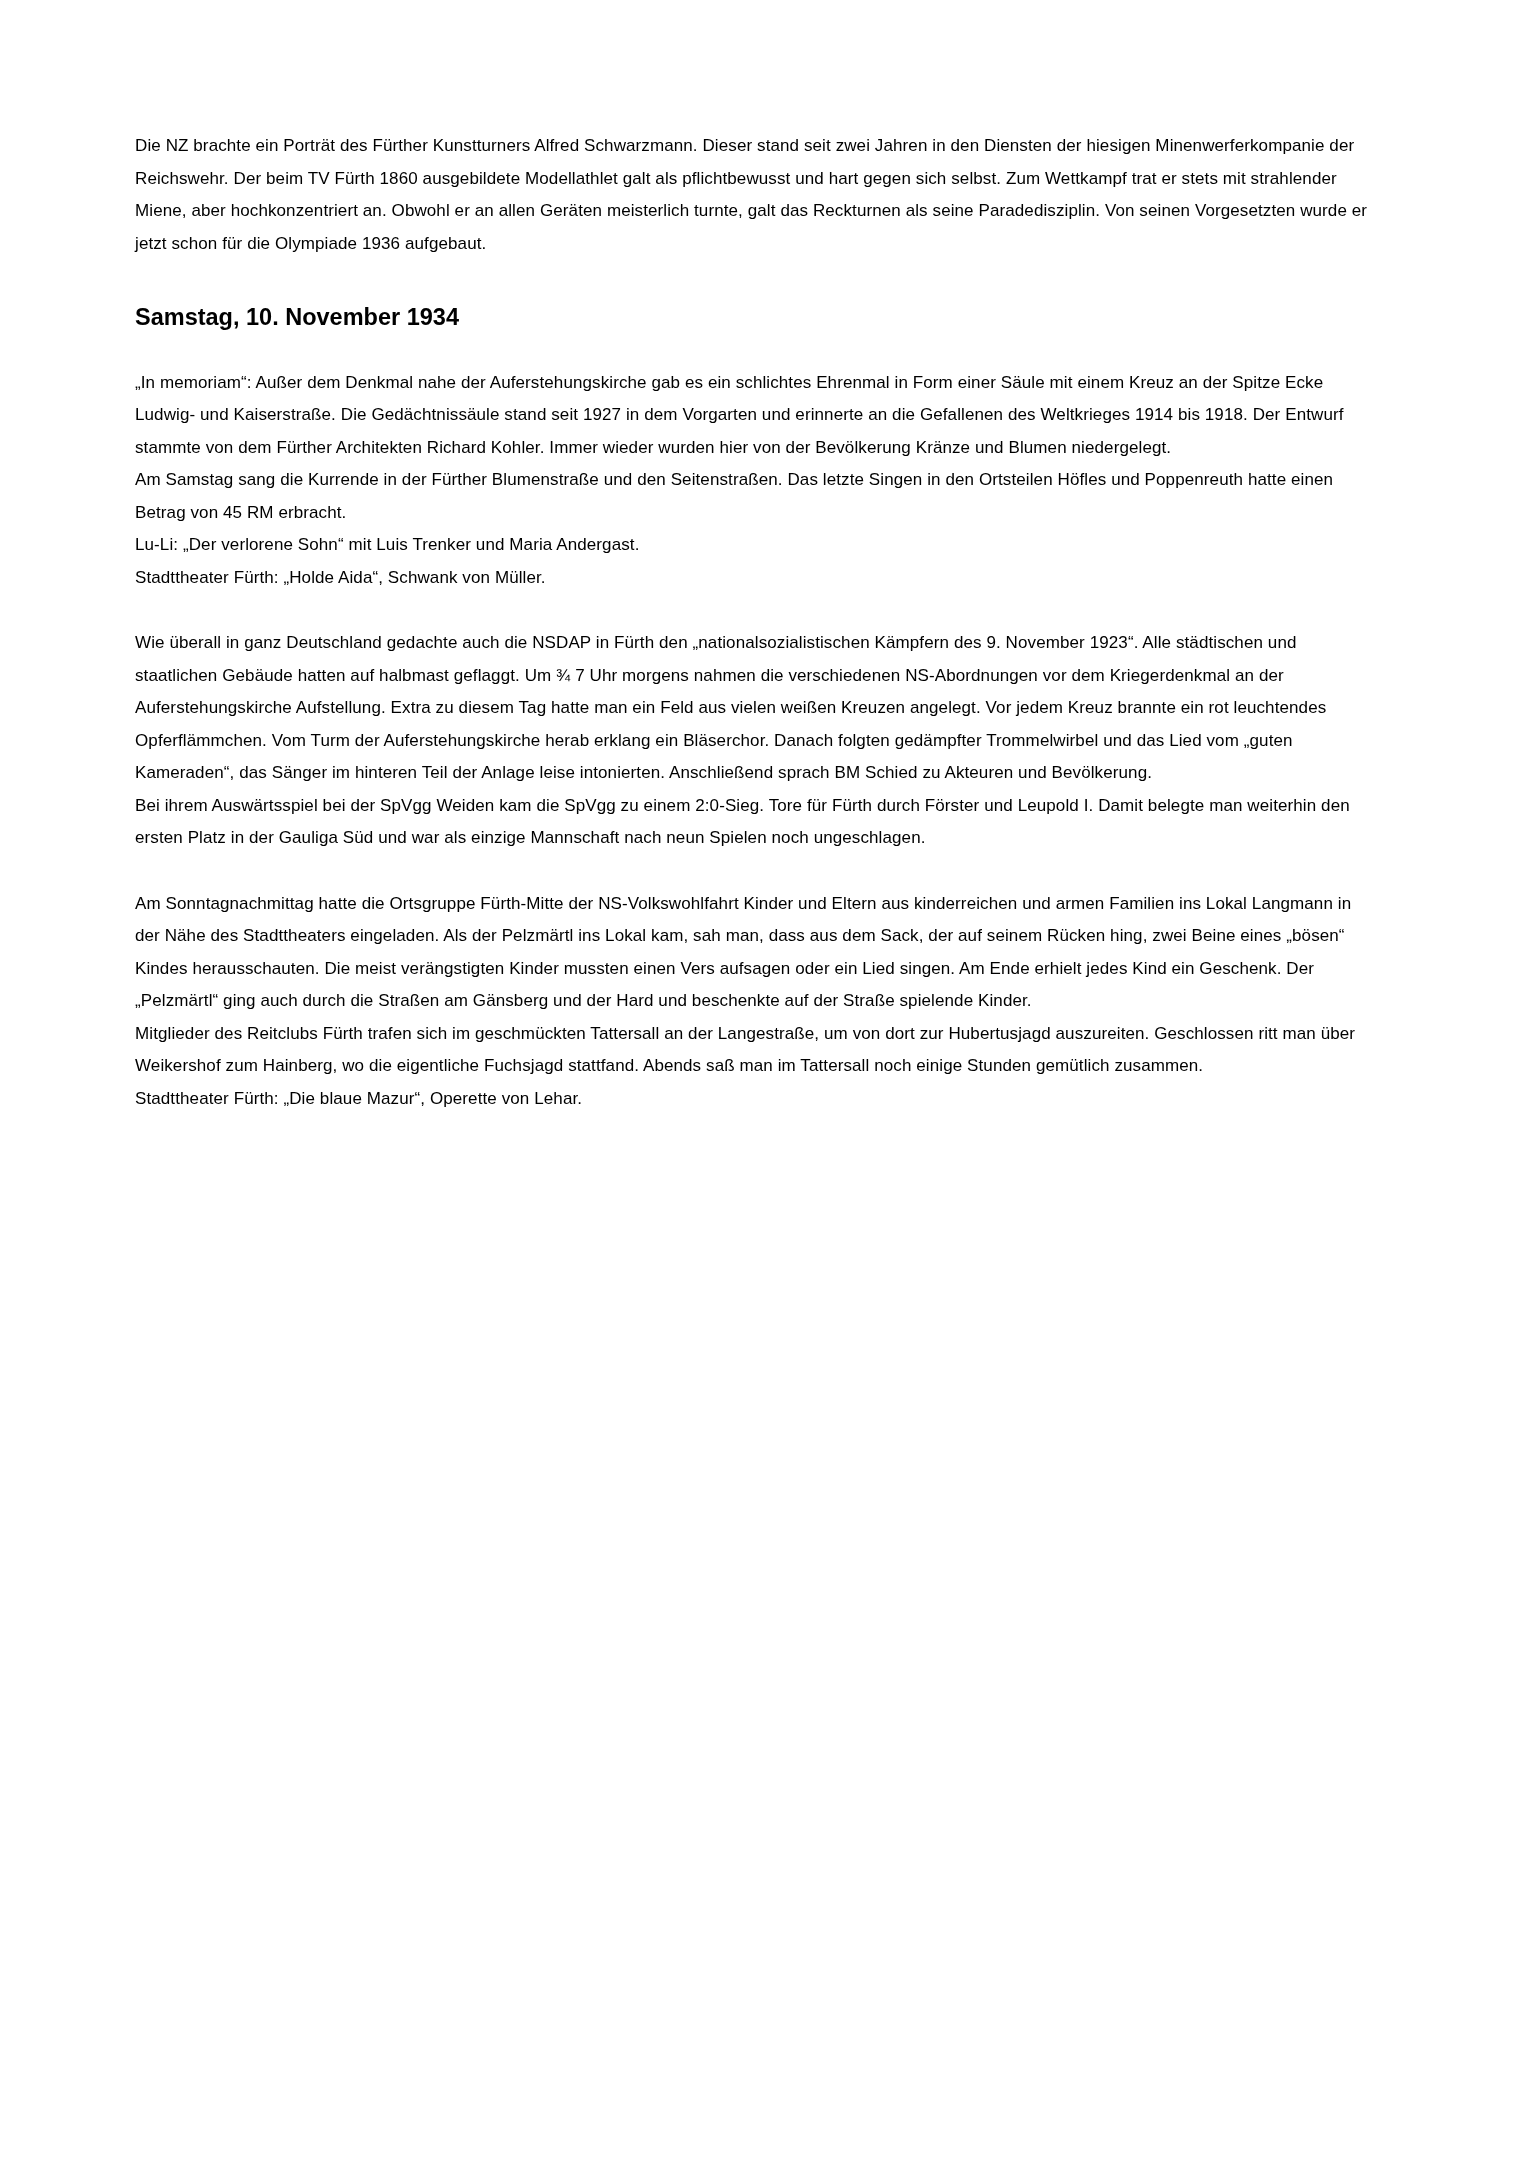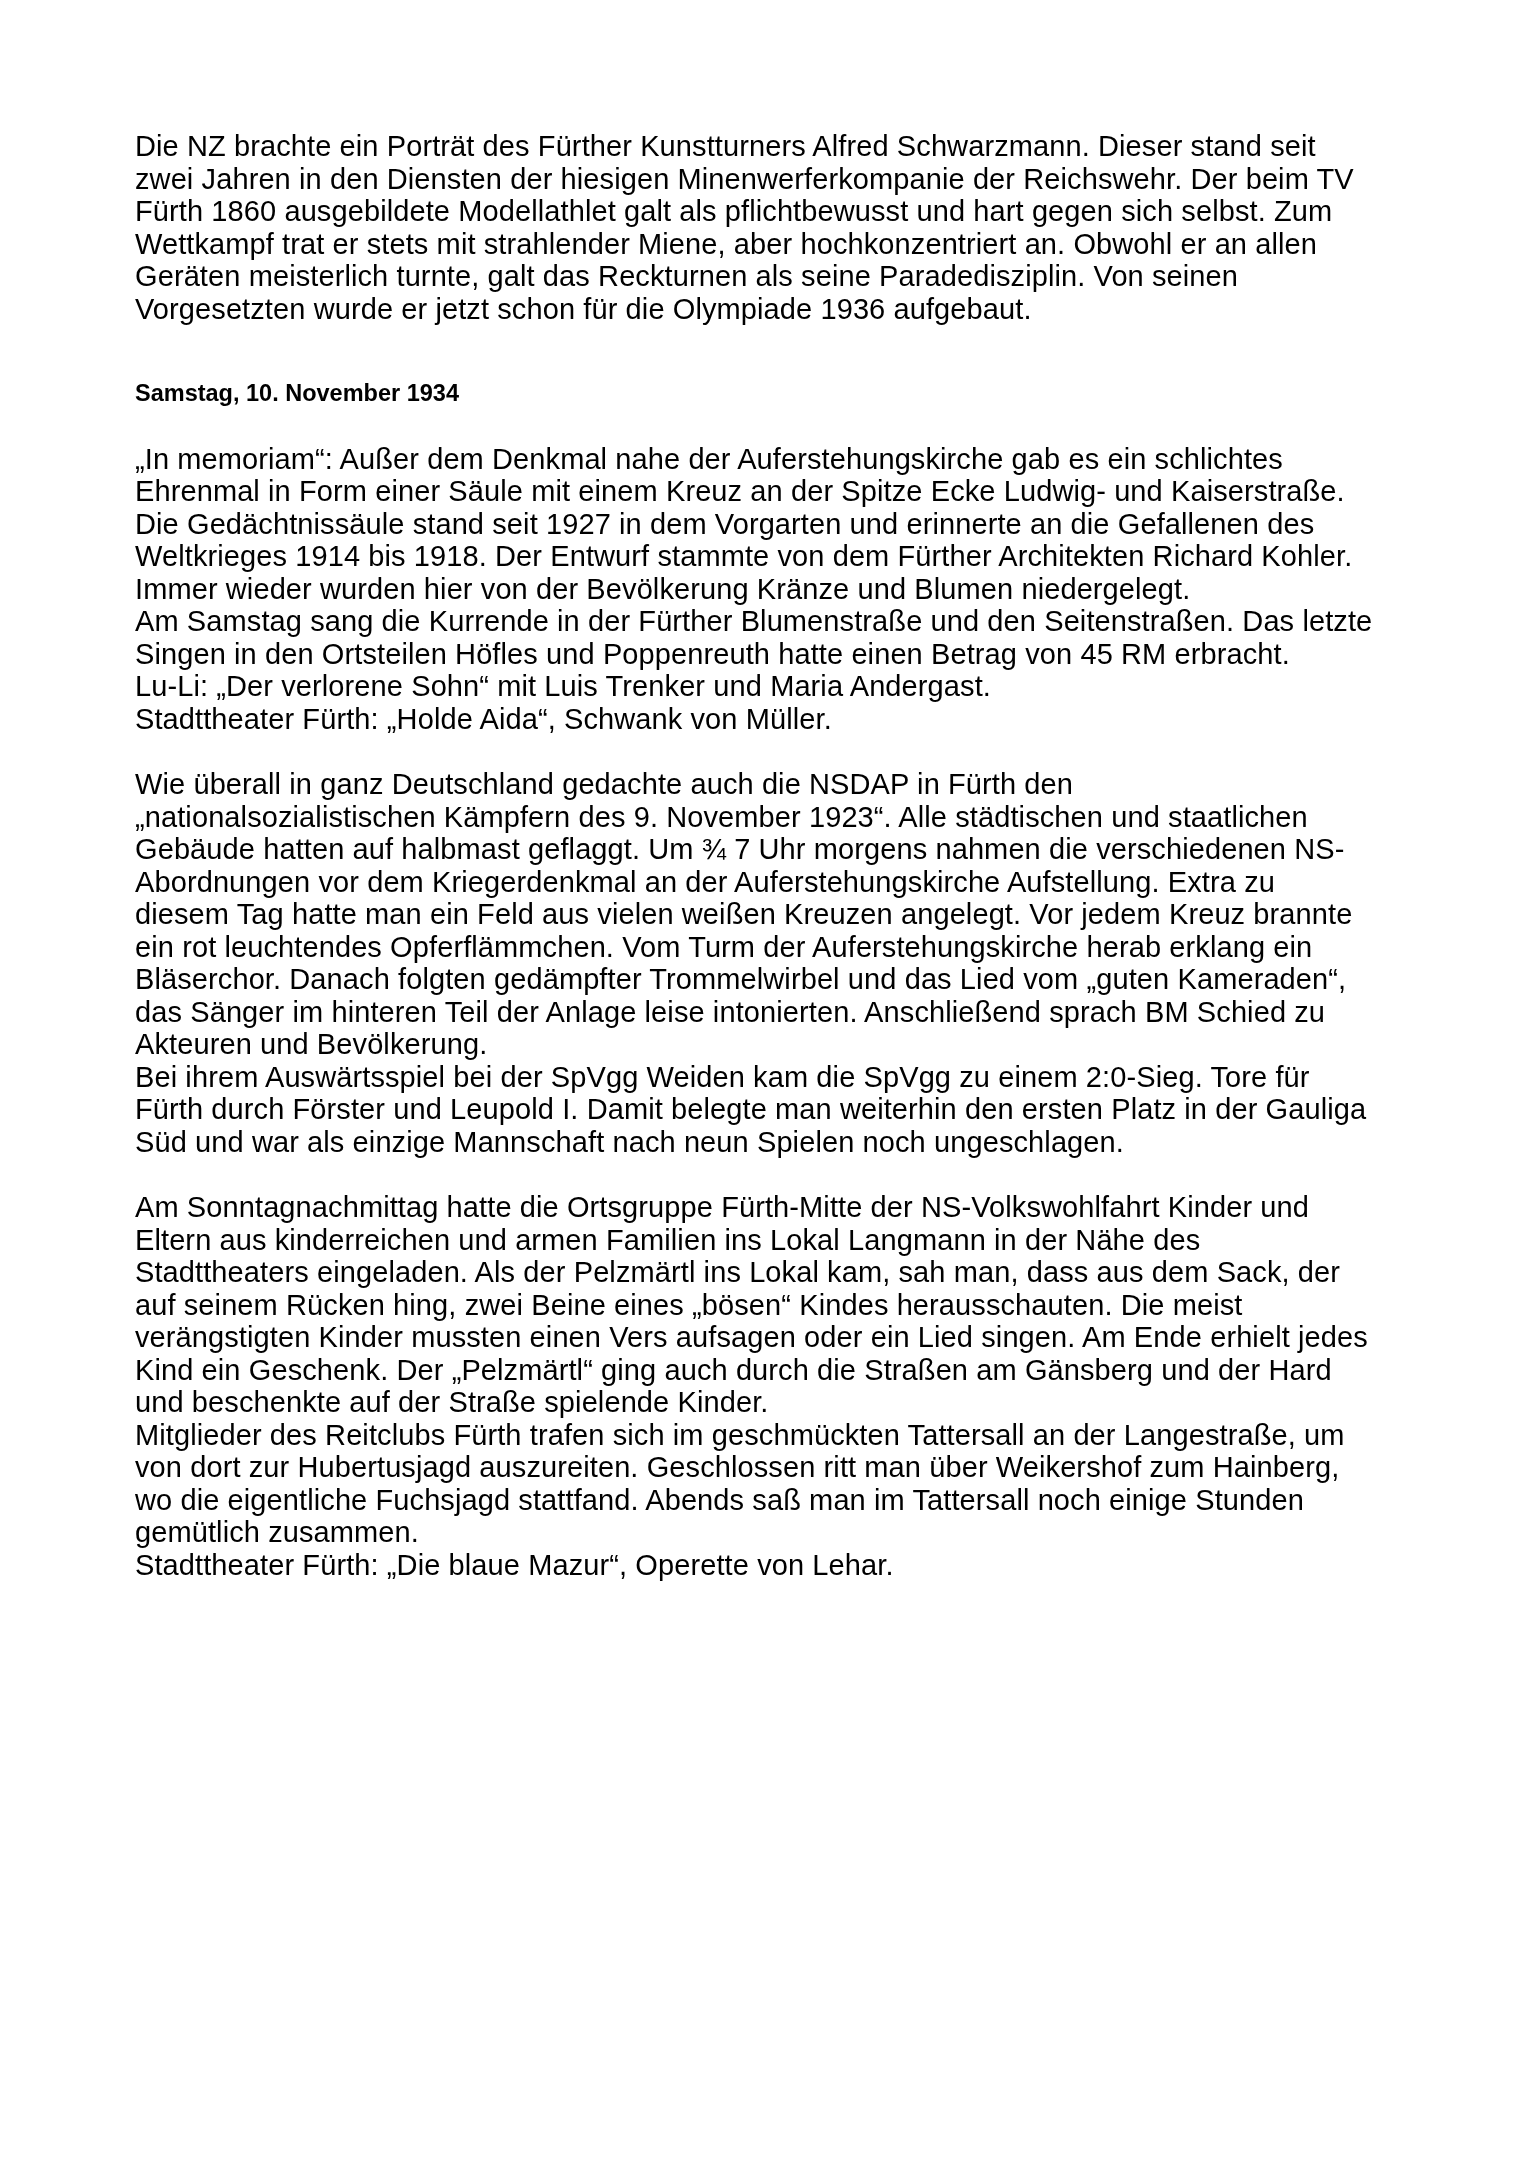--- a/index.html
+++ b/index.html
@@ -18,31 +18,31 @@
     box-sizing: border-box;
     width: 1536px;
     height: 2173px;
     padding: 130px 150px 60px 135px;
     background: #ffffff;
   }
   .content {
     max-width: 1240px;
   }
   .para {
-    font-size: 29px;
+    font-size: 17px;
     line-height: 32.5px;
     margin: 0 0 33px 0;
     white-space: pre-line;
     letter-spacing: 0.1px;
   }
   .heading {
     font-size: 23.5px;
     line-height: 32.5px;
     font-weight: bold;
-    margin: 52px 0 33px 0;
+    margin: 41px 0 33px 0;
   }
 </style>
 </head>
 <body>
 
 <div class="page">
   <div class="content">
 
     <p class="para">Die NZ brachte ein Porträt des Fürther Kunstturners Alfred Schwarzmann. Dieser stand seit zwei Jahren in den Diensten der hiesigen Minenwerferkompanie der Reichswehr. Der beim TV Fürth 1860 ausgebildete Modellathlet galt als pflichtbewusst und hart gegen sich selbst. Zum Wettkampf trat er stets mit strahlender Miene, aber hochkonzentriert an. Obwohl er an allen Geräten meisterlich turnte, galt das Reckturnen als seine Paradedisziplin. Von seinen Vorgesetzten wurde er jetzt schon für die Olympiade 1936 aufgebaut.</p>
 

